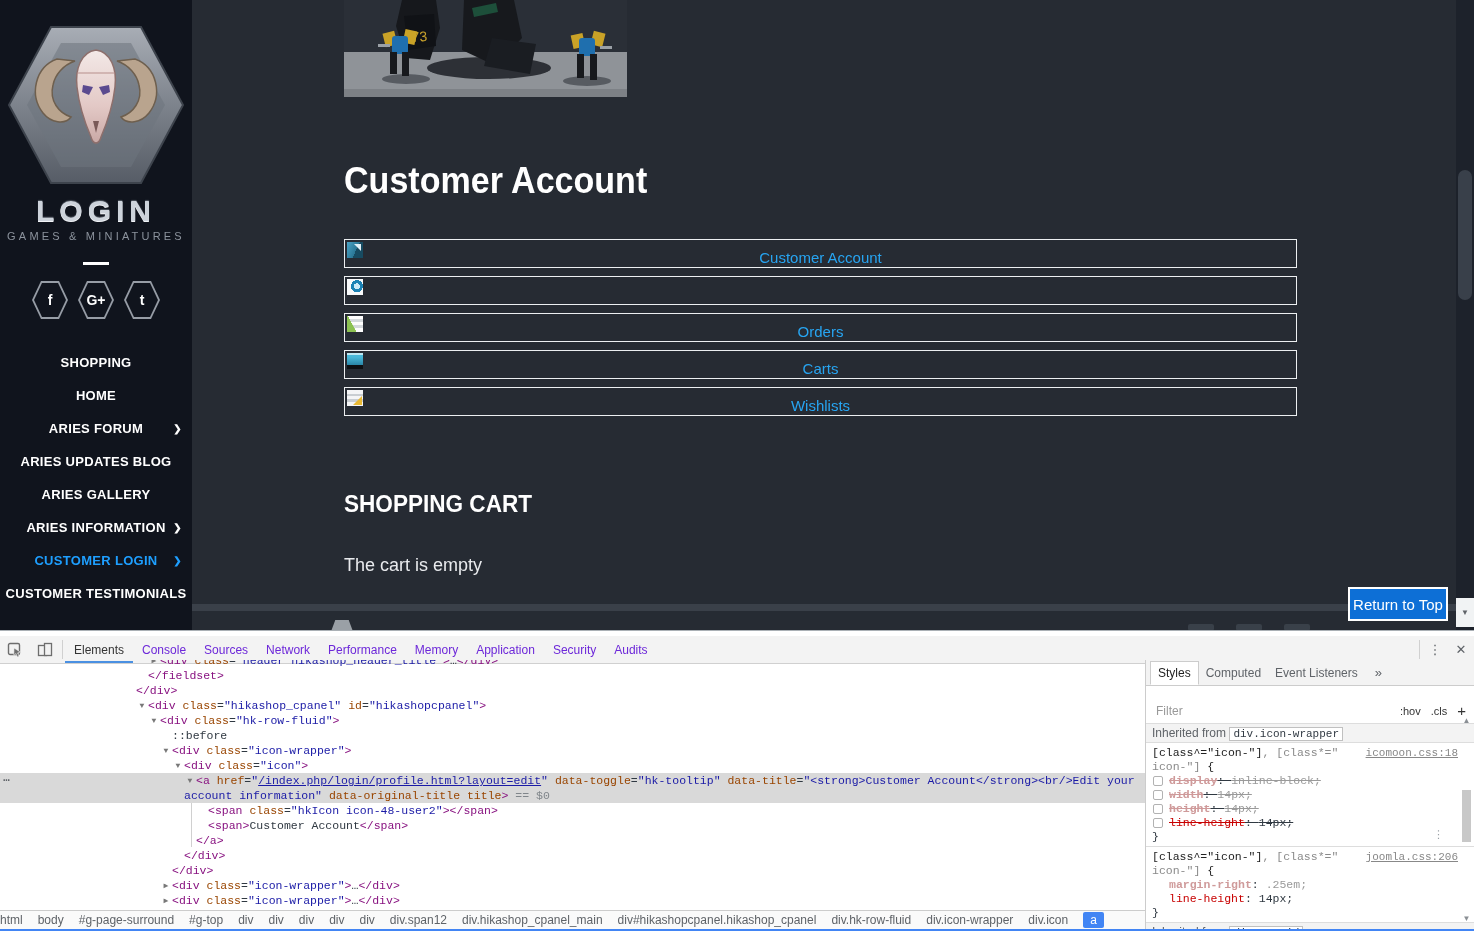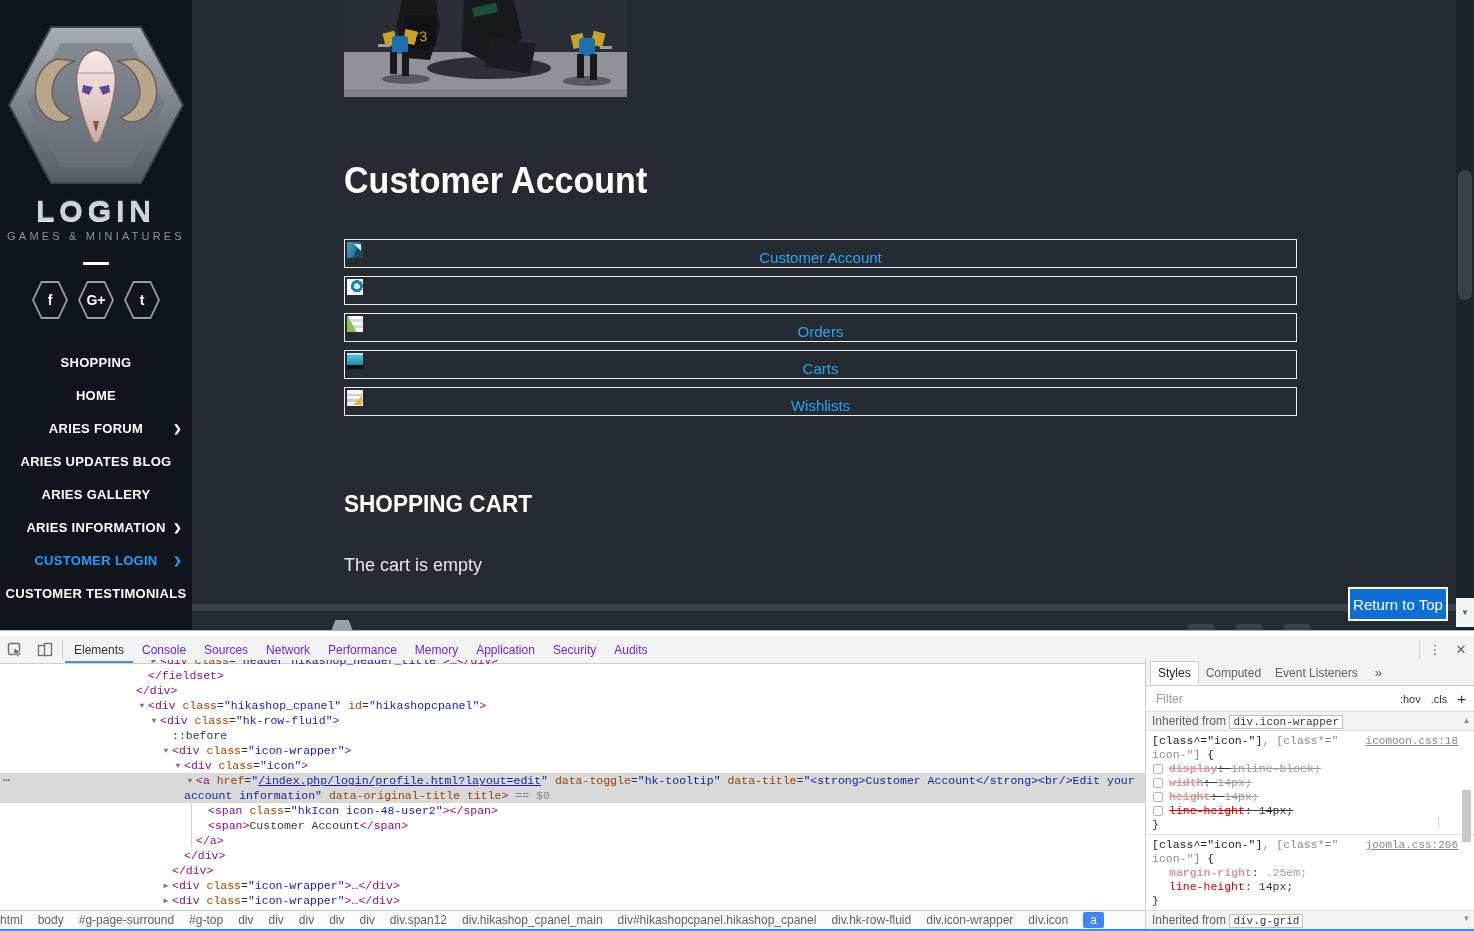--- a/index.html
+++ b/index.html
@@ -87,21 +87,21 @@
   .tk-vl { color:#1a1aa6; text-decoration:underline;text-align:right; } .tk-p { color:#303942; } .tk-g { color:#80868b; }
   .gutter-dots { position:absolute; left:3px; top:0; color:#5f6368; letter-spacing:1px; }
   .indent-guide { position:absolute; left:191px; width:1px; background:#d0d0d0; }
 
   .dt-splitter { position:absolute; left:1145px; top:0; bottom:0; width:1px; background:#ccc; }
   .dt-styles { position:absolute; left:1146px; right:0; top:0; bottom:2px; overflow:hidden; }
   .st-tabs { height:26px; background:#f3f3f3; border-bottom:1px solid #ccc; display:flex; align-items:center; font-size:12px; color:#5f6368; padding-left:4px; }
   .st-tab { padding:4px 7px; cursor:pointer; }
   .st-tab.sel { background:#fff; border:1px solid #ccc; border-bottom-color:#fff; margin-bottom:-1px; color:#222; }
   .st-more { margin-left:10px; color:#5f6368; font-size:13px; cursor:pointer; }
-  .st-filter { height:26px; border-bottom:1px solid #ddd; display:flex; align-items:center; padding:0 8px; }
+  .st-filter { height:26px; border-bottom:1px solid #ddd; display:flex; align-items:center; padding:0 8px;margin-top:12px; }
   .st-filter input { border:none; outline:none; font-size:12px; color:#333; width:150px; background:transparent; }
   .st-filter input::placeholder { color:#999; }
   .st-toggles { margin-left:auto; display:flex; align-items:center; gap:10px; font-size:11px; color:#333; }
   .st-plus { font-size:15px; color:#333; cursor:pointer; }
 
   .st-scroll { position:relative; font-family:"Liberation Mono","DejaVu Sans Mono",monospace; font-size:11.5px; color:#303942; }
   .st-hdr { background:#f3f3f3; border-bottom:1px solid #ddd; padding:2px 6px; font-family:"Liberation Sans",sans-serif;
     font-size:12px; color:#5f6368; }
   .st-chip { font-family:"Liberation Mono","DejaVu Sans Mono",monospace; font-size:11px; background:#fff; border:1px solid #c0c0c0; padding:0 3px; color:#303942; }
   .st-rule { position:relative; padding:3px 6px 2px; border-bottom:1px solid #ddd; line-height:14px; }

